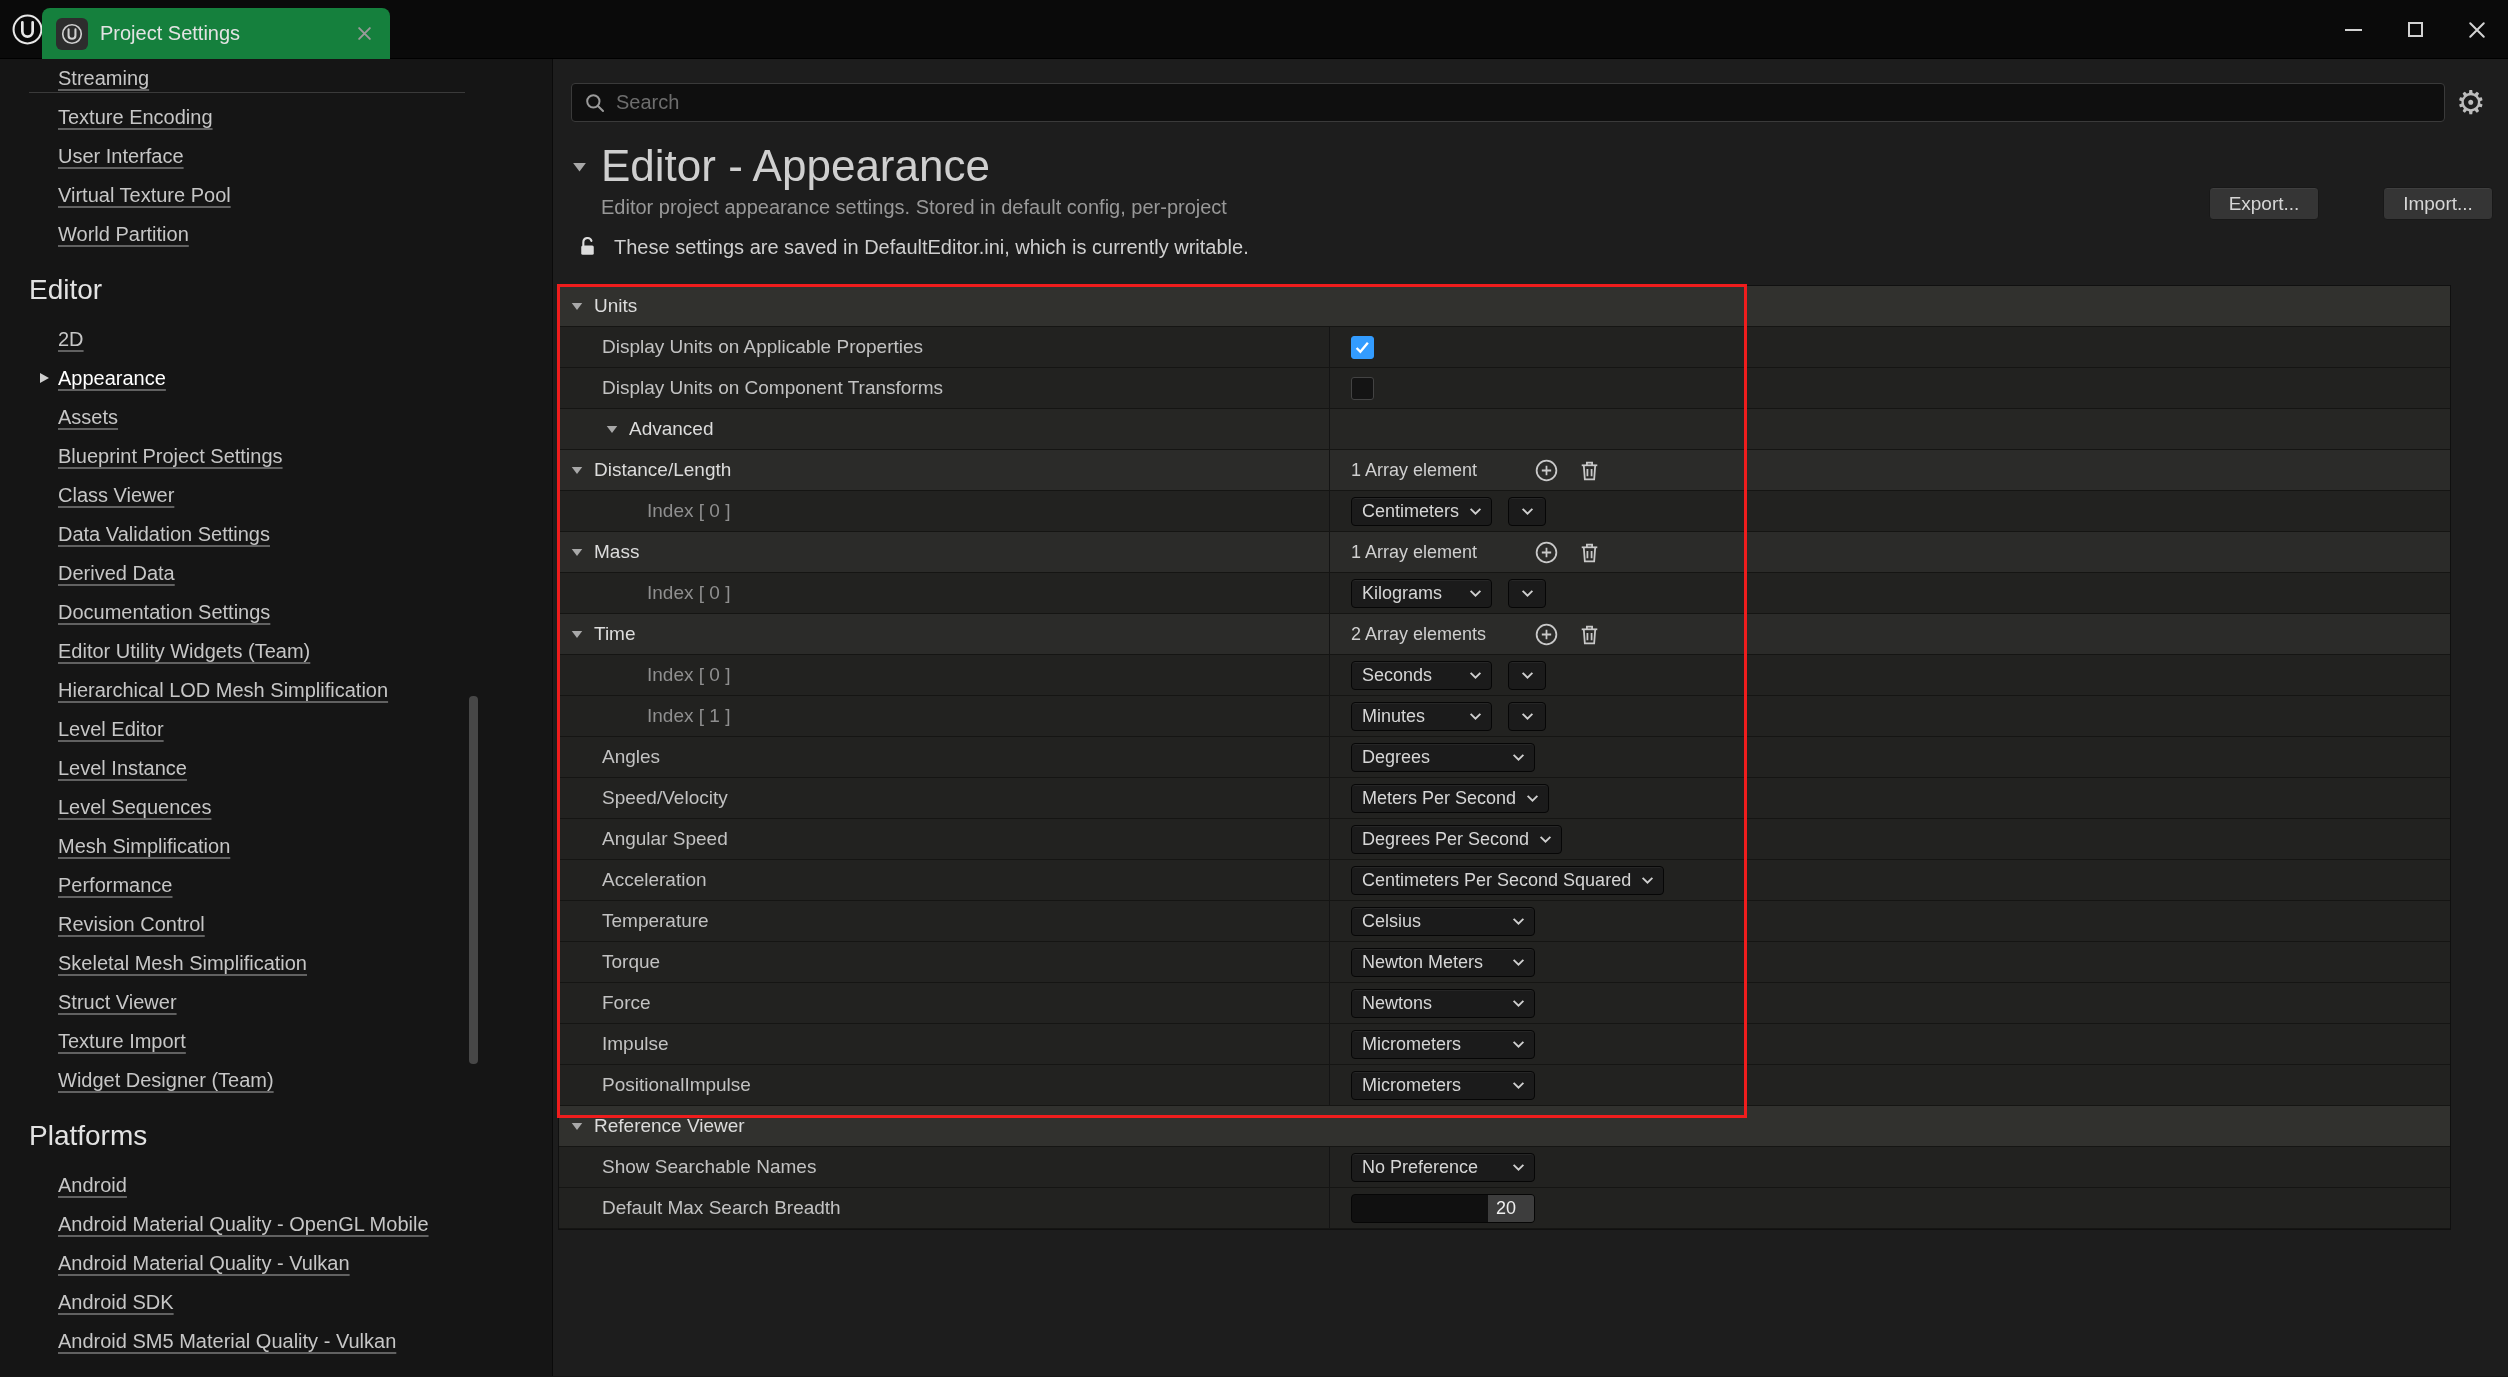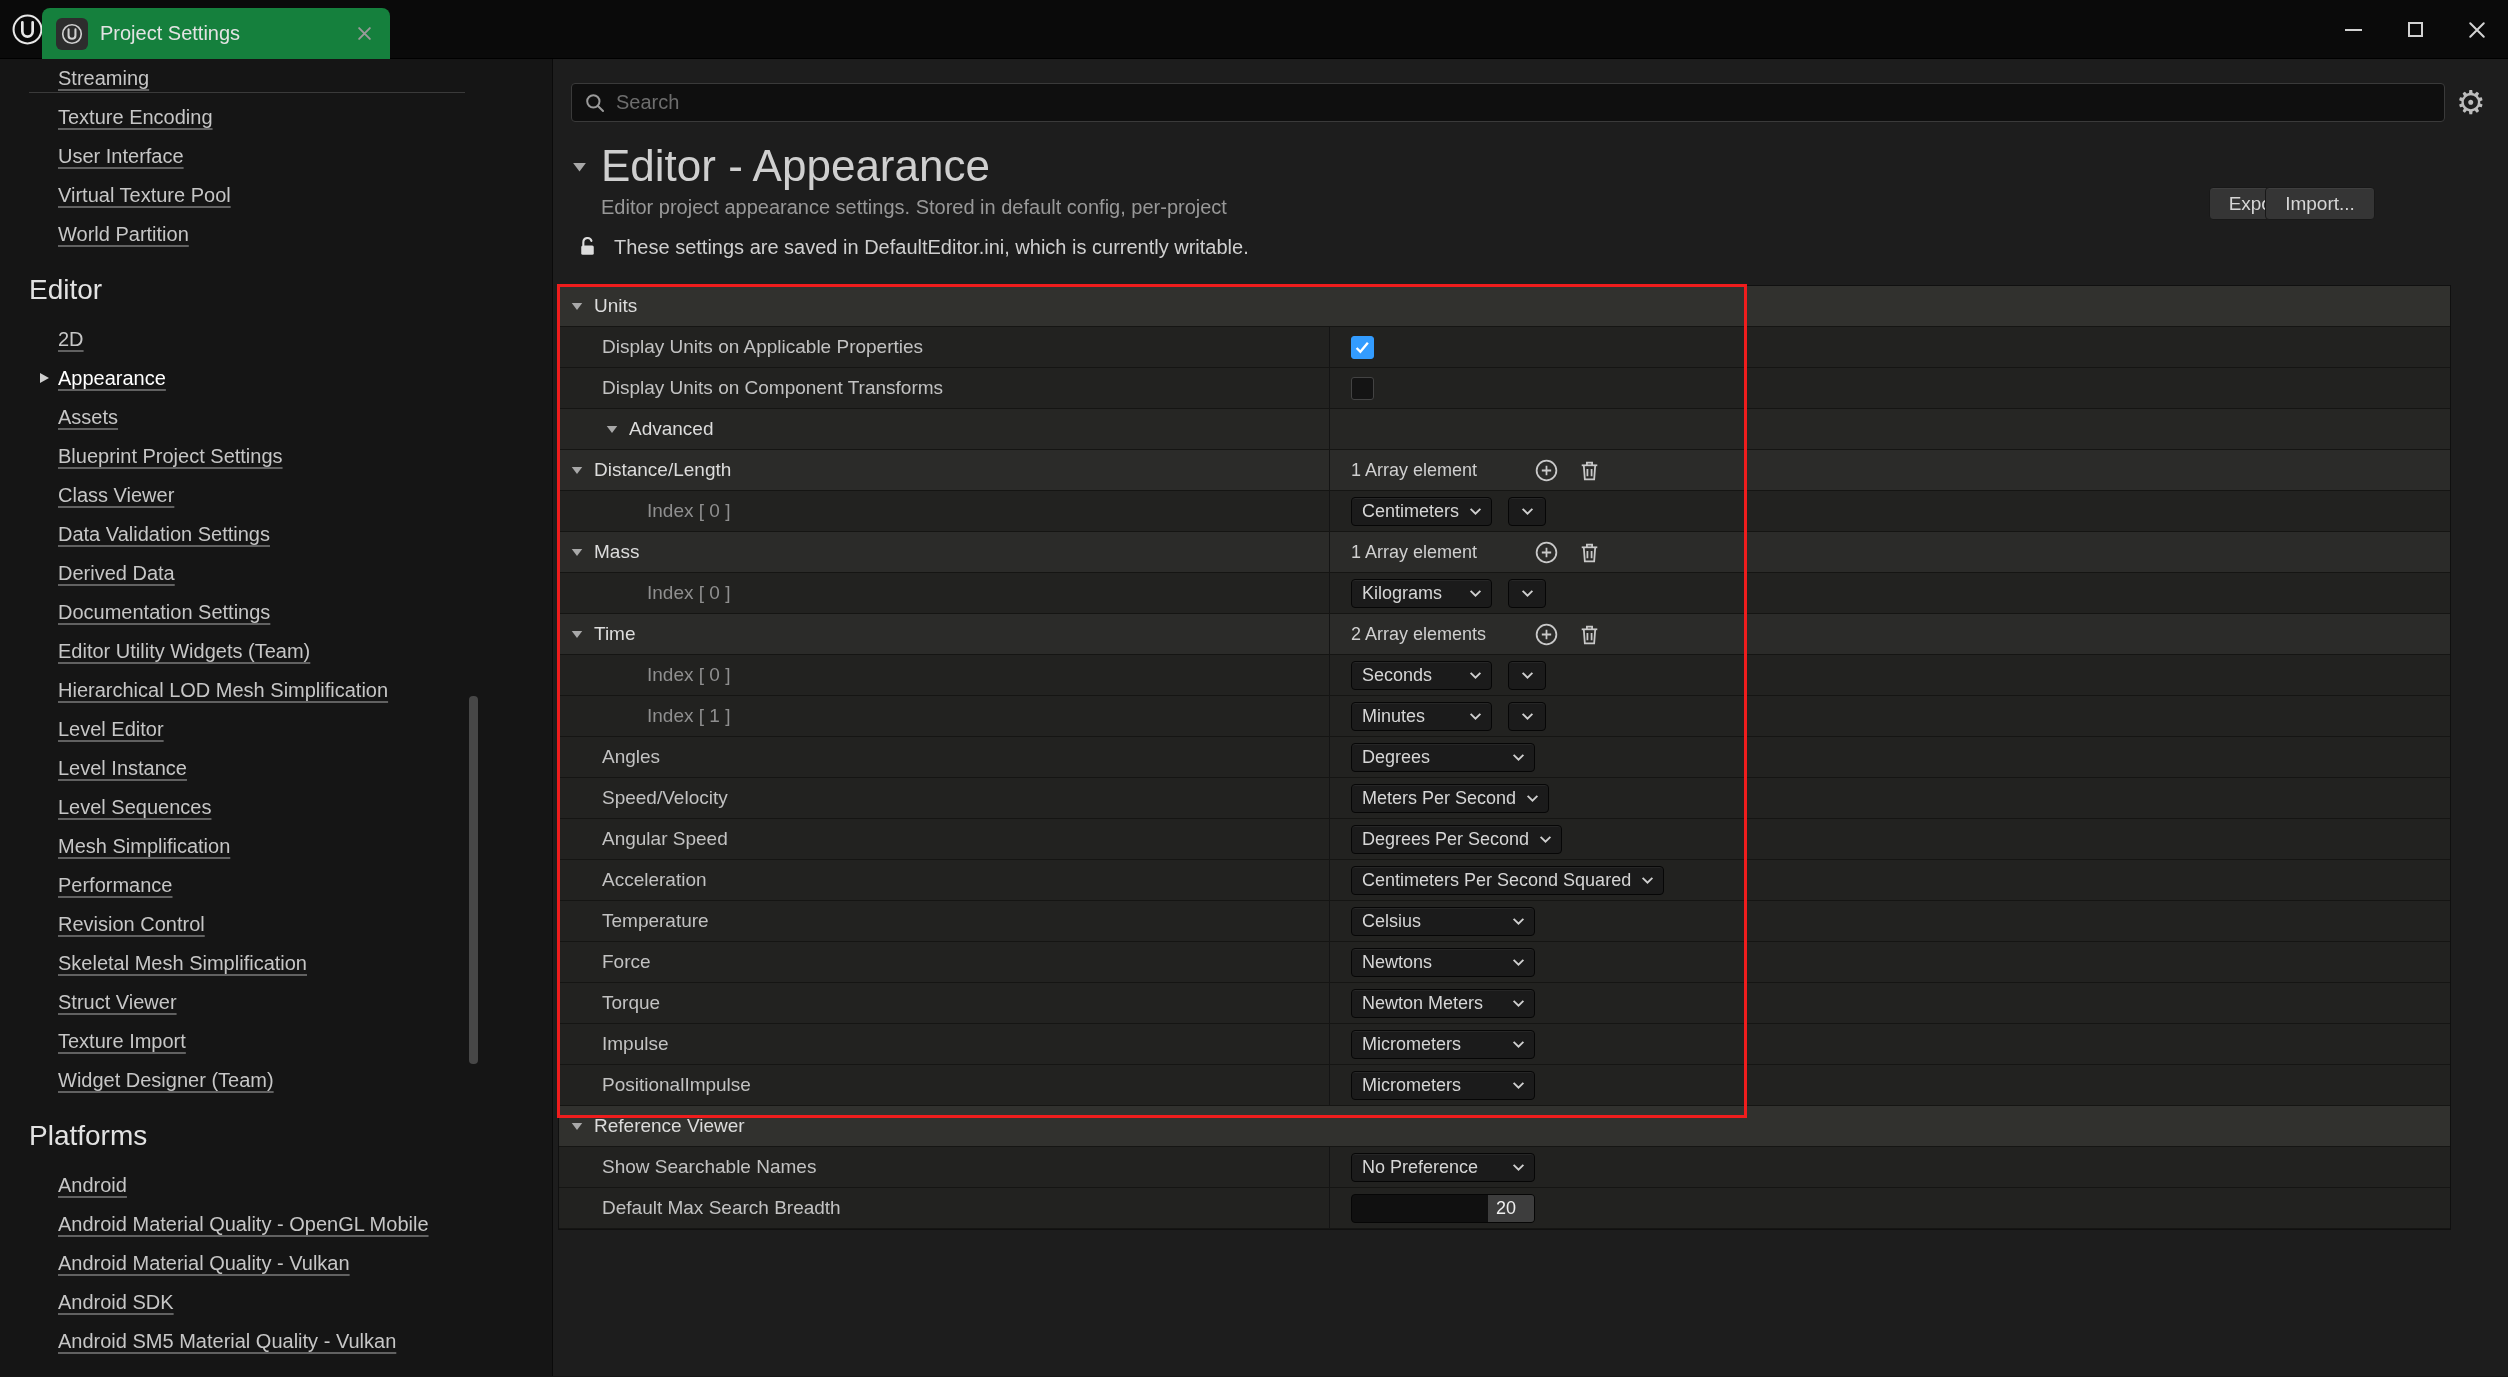--- a/index.html
+++ b/index.html
@@ -35,21 +35,21 @@
   .searchbar input{flex:1;background:transparent;border:none;outline:none;color:#cfcfcf;font-size:20px;font-family:inherit;}
   .searchbar input::placeholder{color:#6d6d6d;}
   .gear{position:absolute;left:1903px;top:25px;font-size:33px;line-height:38px;color:#bdbdbd;font-family:"DejaVu Sans",sans-serif;cursor:pointer;}
 
   .page-title-row{position:absolute;left:18px;top:82px;display:flex;align-items:center;gap:13px;}
   .title-caret{width:17px;height:17px;cursor:pointer;}
   .page-title{font-size:44px;font-weight:500;color:#cfcfcf;}
   .page-subtitle{position:absolute;left:48px;top:137px;font-size:20px;color:#989898;}
   .btn{position:absolute;top:128px;width:110px;height:33px;background:#353535;border:1px solid #181818;border-radius:4px;color:#d6d6d6;font-size:19px;display:flex;align-items:center;justify-content:center;cursor:pointer;box-shadow:inset 0 1px 0 rgba(255,255,255,.05);}
   .btn.export{left:1656px;}
-  .btn.import{left:1712px;}
+  .btn.import{left:1830px;}
   .config-note{position:absolute;left:22px;top:176px;display:flex;align-items:center;gap:14px;font-size:20px;color:#cfcfcf;}
 
   
   .settings{position:absolute;left:5px;top:226px;width:1893px;background:#222220;border:1px solid #101010;}
   .row{display:flex;height:41px;border-bottom:1px solid #151513;}
   .row.section{background:#31312e;}
   .row.array{background:#2b2b29;}
   .row.subsection{background:#262624;}
   .cell{display:flex;align-items:center;}
   .label-cell{width:771px;flex:none;border-right:1px solid #141414;}
@@ -424,38 +424,38 @@
             <div class="combo w-std">
               <span class="combo-txt">Celsius</span>
               <svg class="chev" viewBox="0 0 12 8">
                 <path d="M1.5 1.5L6 6l4.5-4.5" fill="none" stroke="#cfcfcf" stroke-width="1.7"></path>
               </svg>
             </div>
           </div>
         </div>
         <div class="row dropdown">
           <div class="cell label-cell">
+            <span class="plabel">Torque</span>
+          </div>
+          <div class="cell value-cell">
+            <div class="combo w-std">
+              <span class="combo-txt">Newton Meters</span>
+              <svg class="chev" viewBox="0 0 12 8">
+                <path d="M1.5 1.5L6 6l4.5-4.5" fill="none" stroke="#cfcfcf" stroke-width="1.7"></path>
+              </svg>
+            </div>
+          </div>
+        </div>
+        <div class="row dropdown">
+          <div class="cell label-cell">
             <span class="plabel">Force</span>
           </div>
           <div class="cell value-cell">
             <div class="combo w-std">
               <span class="combo-txt">Newtons</span>
-              <svg class="chev" viewBox="0 0 12 8">
-                <path d="M1.5 1.5L6 6l4.5-4.5" fill="none" stroke="#cfcfcf" stroke-width="1.7"></path>
-              </svg>
-            </div>
-          </div>
-        </div>
-        <div class="row dropdown">
-          <div class="cell label-cell">
-            <span class="plabel">Torque</span>
-          </div>
-          <div class="cell value-cell">
-            <div class="combo w-std">
-              <span class="combo-txt">Newton Meters</span>
               <svg class="chev" viewBox="0 0 12 8">
                 <path d="M1.5 1.5L6 6l4.5-4.5" fill="none" stroke="#cfcfcf" stroke-width="1.7"></path>
               </svg>
             </div>
           </div>
         </div>
         <div class="row dropdown">
           <div class="cell label-cell">
             <span class="plabel">Impulse</span>
           </div>

